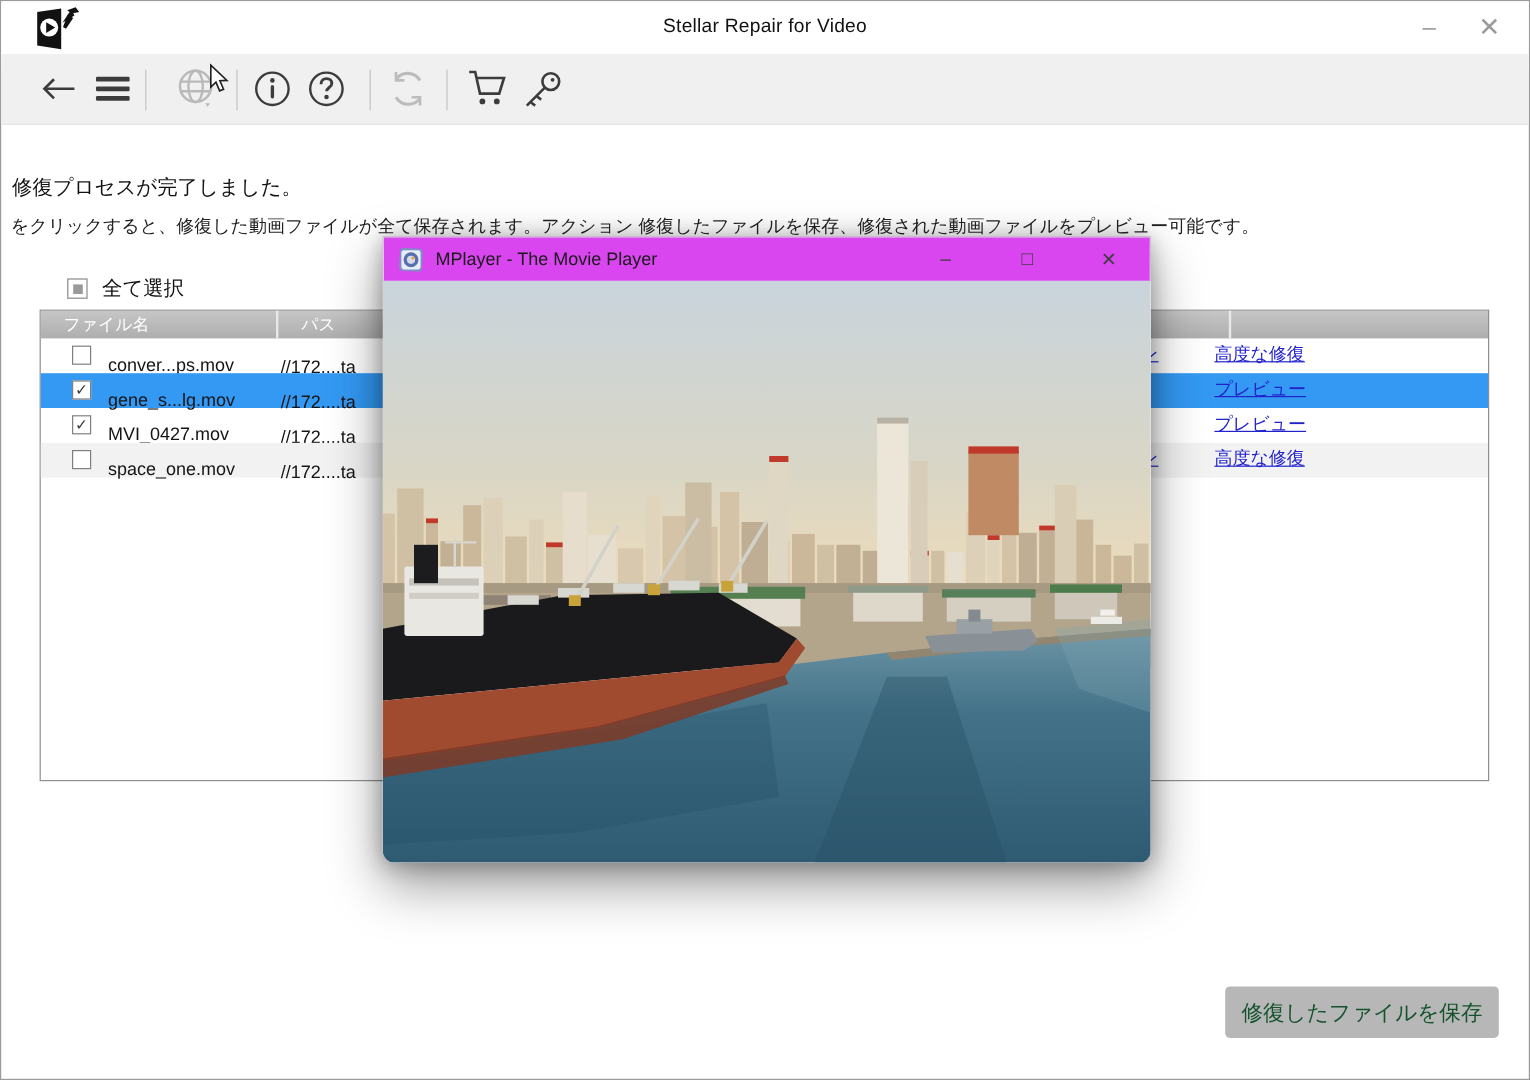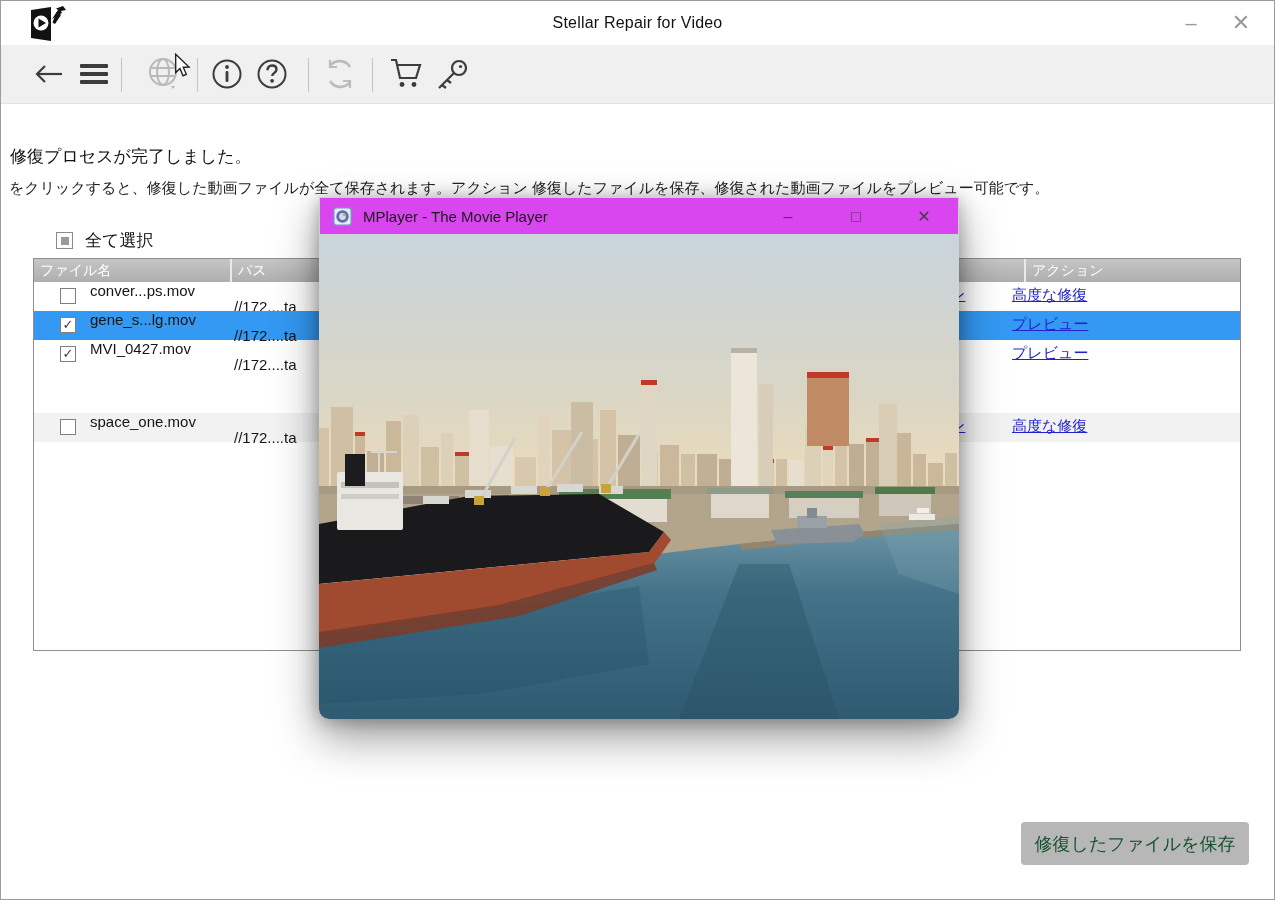--- a/index.html
+++ b/index.html
@@ -28,28 +28,28 @@
   .heading { position:absolute; left:9px; top:128px; font-size:17px; color:#111;margin-top:16px; }
   .instruction { position:absolute; left:8px; top:178px; font-size:15px; color:#222; white-space:nowrap; }
 
   .select-all { position:absolute; left:33px; top:228px; display:flex; align-items:center; gap:12px; font-size:17px; color:#111;margin-left:22px; }
   .cb { width:17px; height:17px; border:1px solid #8a8a8a; background:#fff; display:flex; align-items:center; justify-content:center; }
   .cb .ind { width:8px; height:8px; background:#9a9a9a; }
 
   
   .table { position:absolute; left:32px; top:257px; width:1208px; height:393px; border:1px solid #8f8f8f; background:#fff; }
   .thead { position:absolute; left:0; top:0; width:100%; height:23px; background:linear-gradient(#c6c6c6,#aeaeae); }
-  .th { position:absolute; top:0; height:23px; line-height:23px; color:#fff; font-size:14px; padding-left:6px; }
+  .th { position:absolute; top:0; height:23px; line-height:23px; color:#fff; font-size:14px; padding-left:19px; }
   .th-div { position:absolute; top:0; width:2px; height:23px; background:#e9e9e9; }
   .trow { position:absolute; left:0; width:100%; height:29px; font-size:15px; color:#151515; }
-  .trow.alt { background:#f2f2f2;margin-top:44px; }
+  .trow.alt { background:#f2f2f2; }
   .trow.selected { background:#3399f3; }
   .row-cb { position:absolute; left:26px; top:6px; width:16px; height:16px; border:1px solid #7f7f7f; background:#fff;
             font-size:13px; line-height:14px; text-align:center; color:#3c3c3c; }
-  .cell-name { position:absolute; left:56px; top:0; }
+  .cell-name { position:absolute; left:56px; top:14px; }
   .cell-path { position:absolute; left:200px; top:16px; }
   .cell-partial { position:absolute; left:916px; top:4px; color:#2222cc; text-decoration:underline; }
   .cell-action { position:absolute; left:978px; top:4px; }
   .cell-action a, .cell-partial { font-size:15px; }
   a.link { color:#2222cc; text-decoration:underline; cursor:pointer; }
 
   
   .save-btn { position:absolute; left:1020px; top:821px; width:228px; height:43px; background:#b7b7b7; border:none;
               border-radius:4px; color:#14532d; font-size:18px; font-family:inherit; }
 
@@ -163,21 +163,20 @@
       </span>
     <span>全て選択</span>
   </div>
 
   <div class="table">
     <div class="thead">
       <div class="th" style="left:0;width:194px">ファイル名</div>
       <div class="th-div" style="left:196px"></div>
       <div class="th" style="left:198px;width:790px">パス</div>
       <div class="th-div" style="left:990px"></div>
-      <div class="th" style="left:992px;width:214px">アクション</div>
     </div>
 
     <div class="trow" style="top:23px">
       <span class="row-cb"></span>
       <span class="cell-name">conver...ps.mov</span>
       <span class="cell-path">//172....ta</span>
       <span class="cell-partial">ン</span>
       <span class="cell-action"><a class="link">高度な修復</a></span>
     </div>
     <div class="trow selected" style="top:52px">

